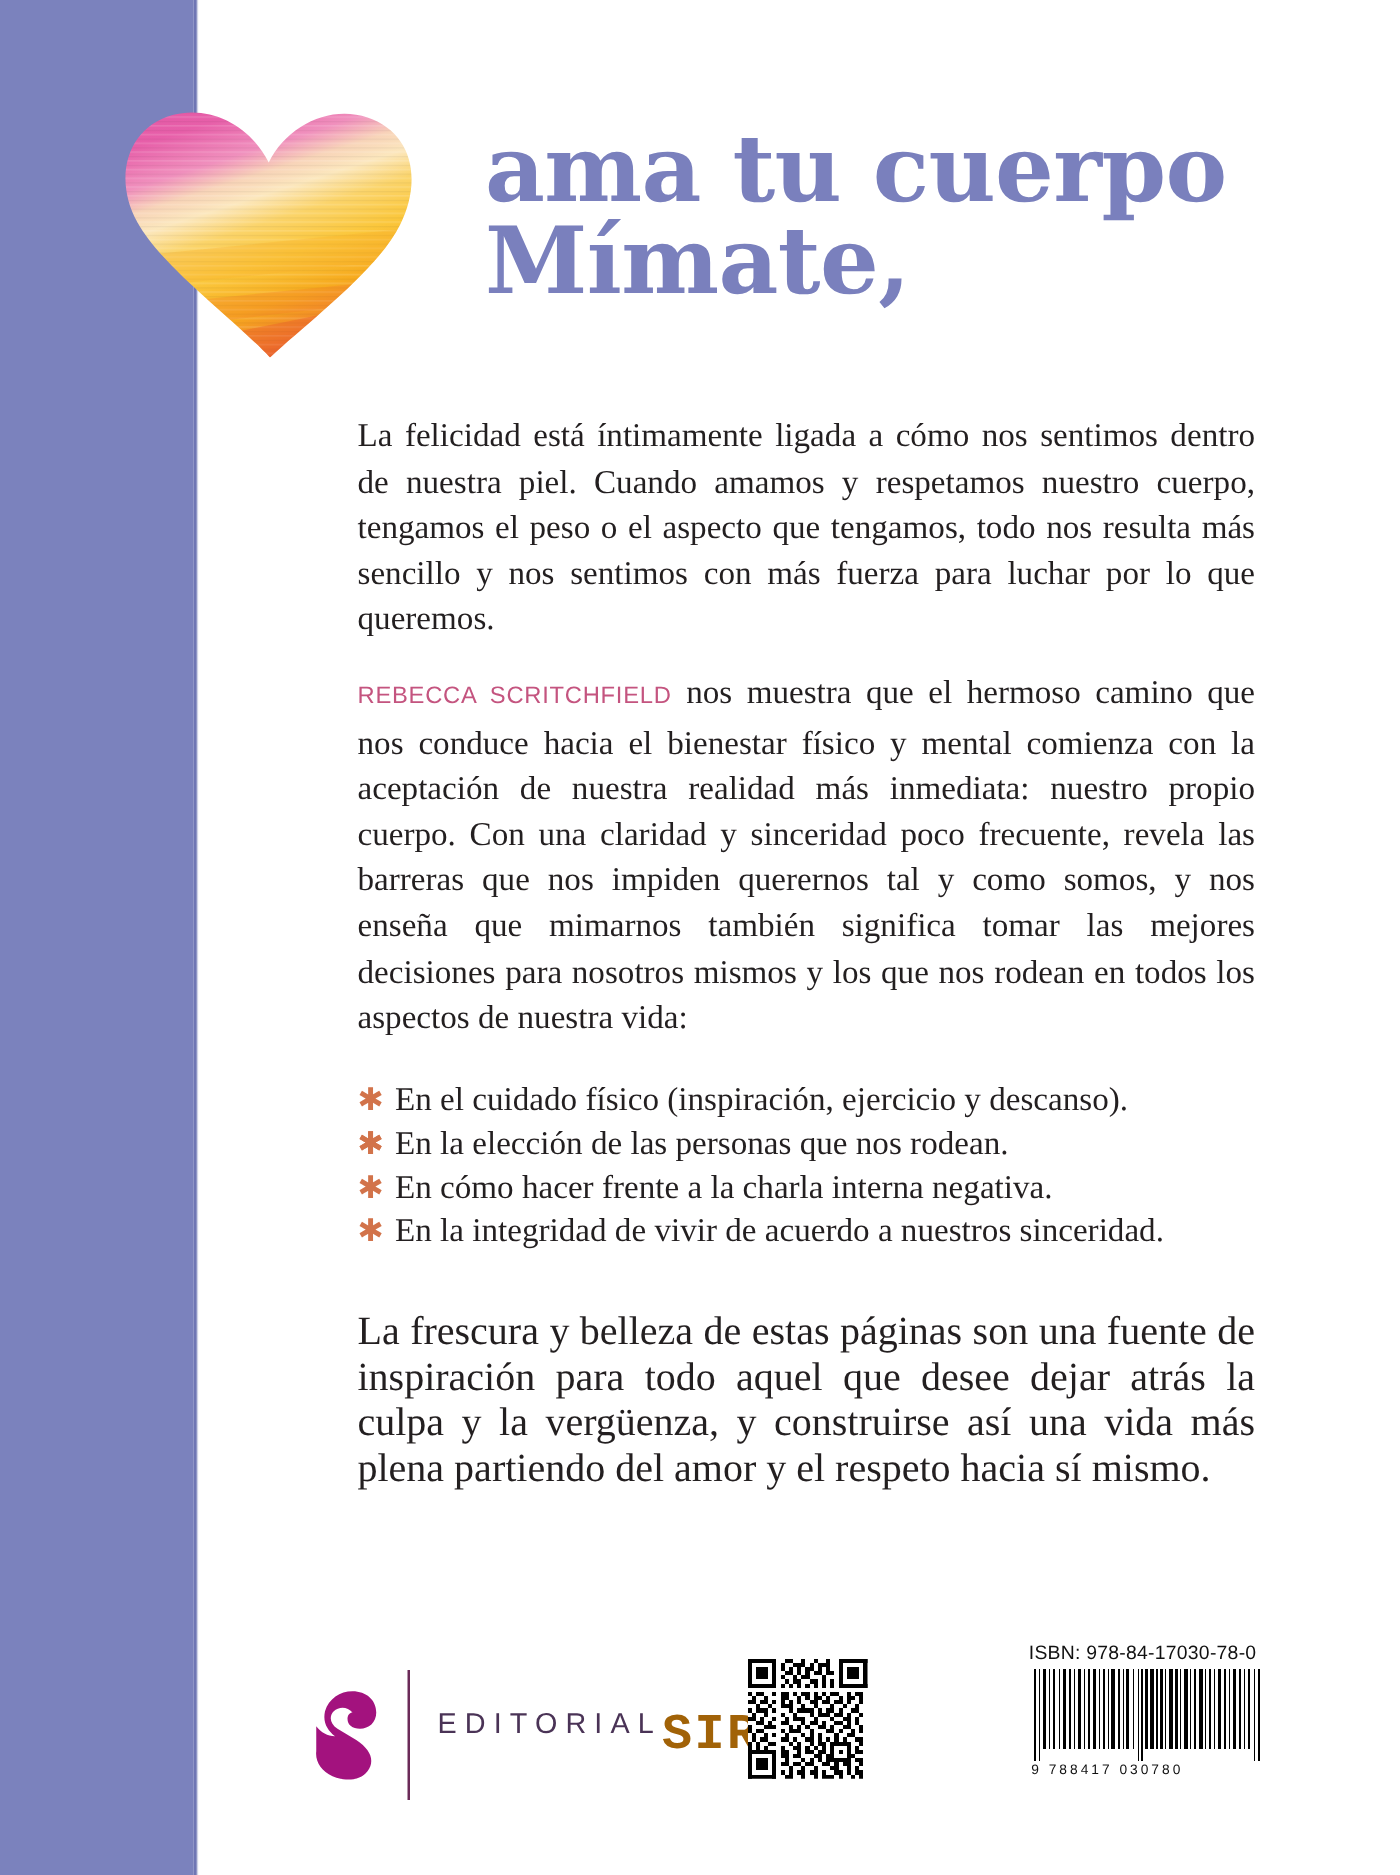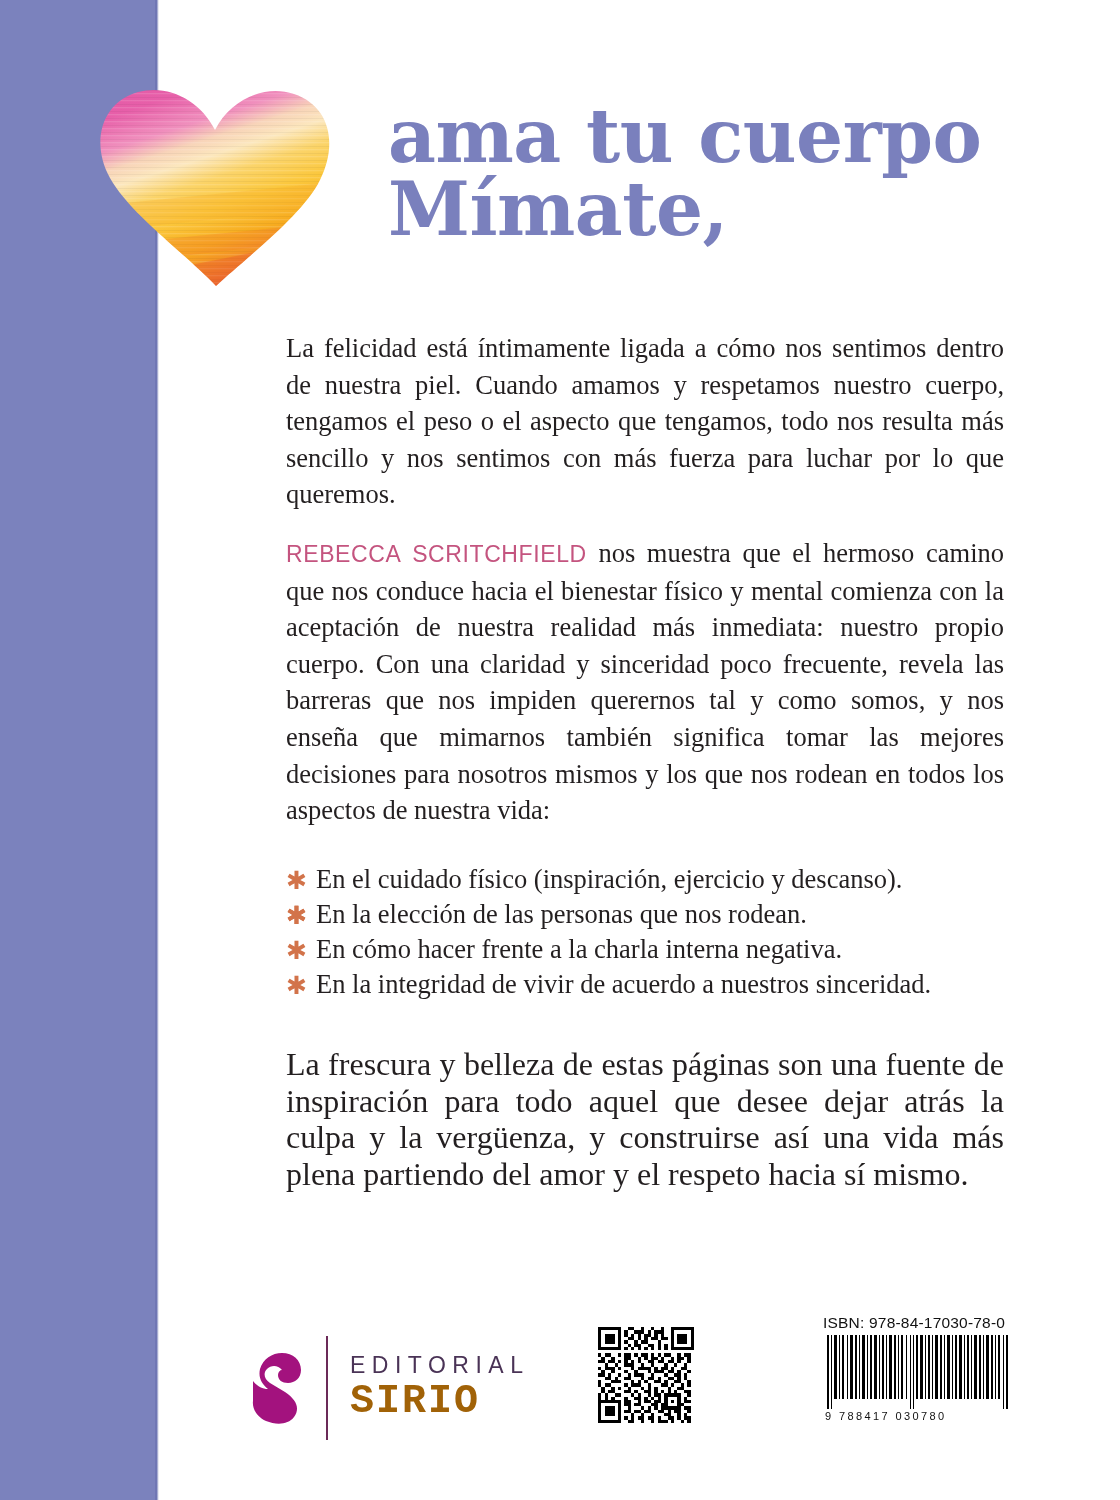--- a/index.html
+++ b/index.html
@@ -81,21 +81,21 @@
     font-size: 26.5px;
     line-height: 36.6px;
     text-align: justify;
     text-justify: inter-word;
   }
   #copy p { margin: 0; }
   #copy p + p { margin-top: 22px; }
   .author-name {
     font-family: "Liberation Sans", sans-serif;
     color: #c4547f;
-    font-size: 23px;
+    font-size: 19px;
     letter-spacing: 0.6px;
     text-transform: uppercase;
   }
 
   #bullet-list {
     position: absolute;
     left: 286px;
     top: 862px;
     width: 760px;
     list-style: none;
@@ -144,21 +144,21 @@
     display: flex;
     align-items: center;
   }
   #sirio-s-mark { width: 50px; height: 74px; display:block; }
   #logo-divider {
     width: 2px;
     height: 104px;
     background: #6b2a58;
     margin: 0 22px 0 24px;
   }
-  #logo-words { display: flex; flex-direction: column; justify-content: center; }
+  #logo-words { display: flex; flex-direction: row; justify-content: center; }
   #logo-editorial {
     font-family: "Liberation Sans", sans-serif;
     font-size: 23px;
     letter-spacing: 6.5px;
     color: #4a3356;
     line-height: 1.1;
   }
   #logo-sirio {
     font-family: Liberation Mono, monospace;
     font-size: 40px;

